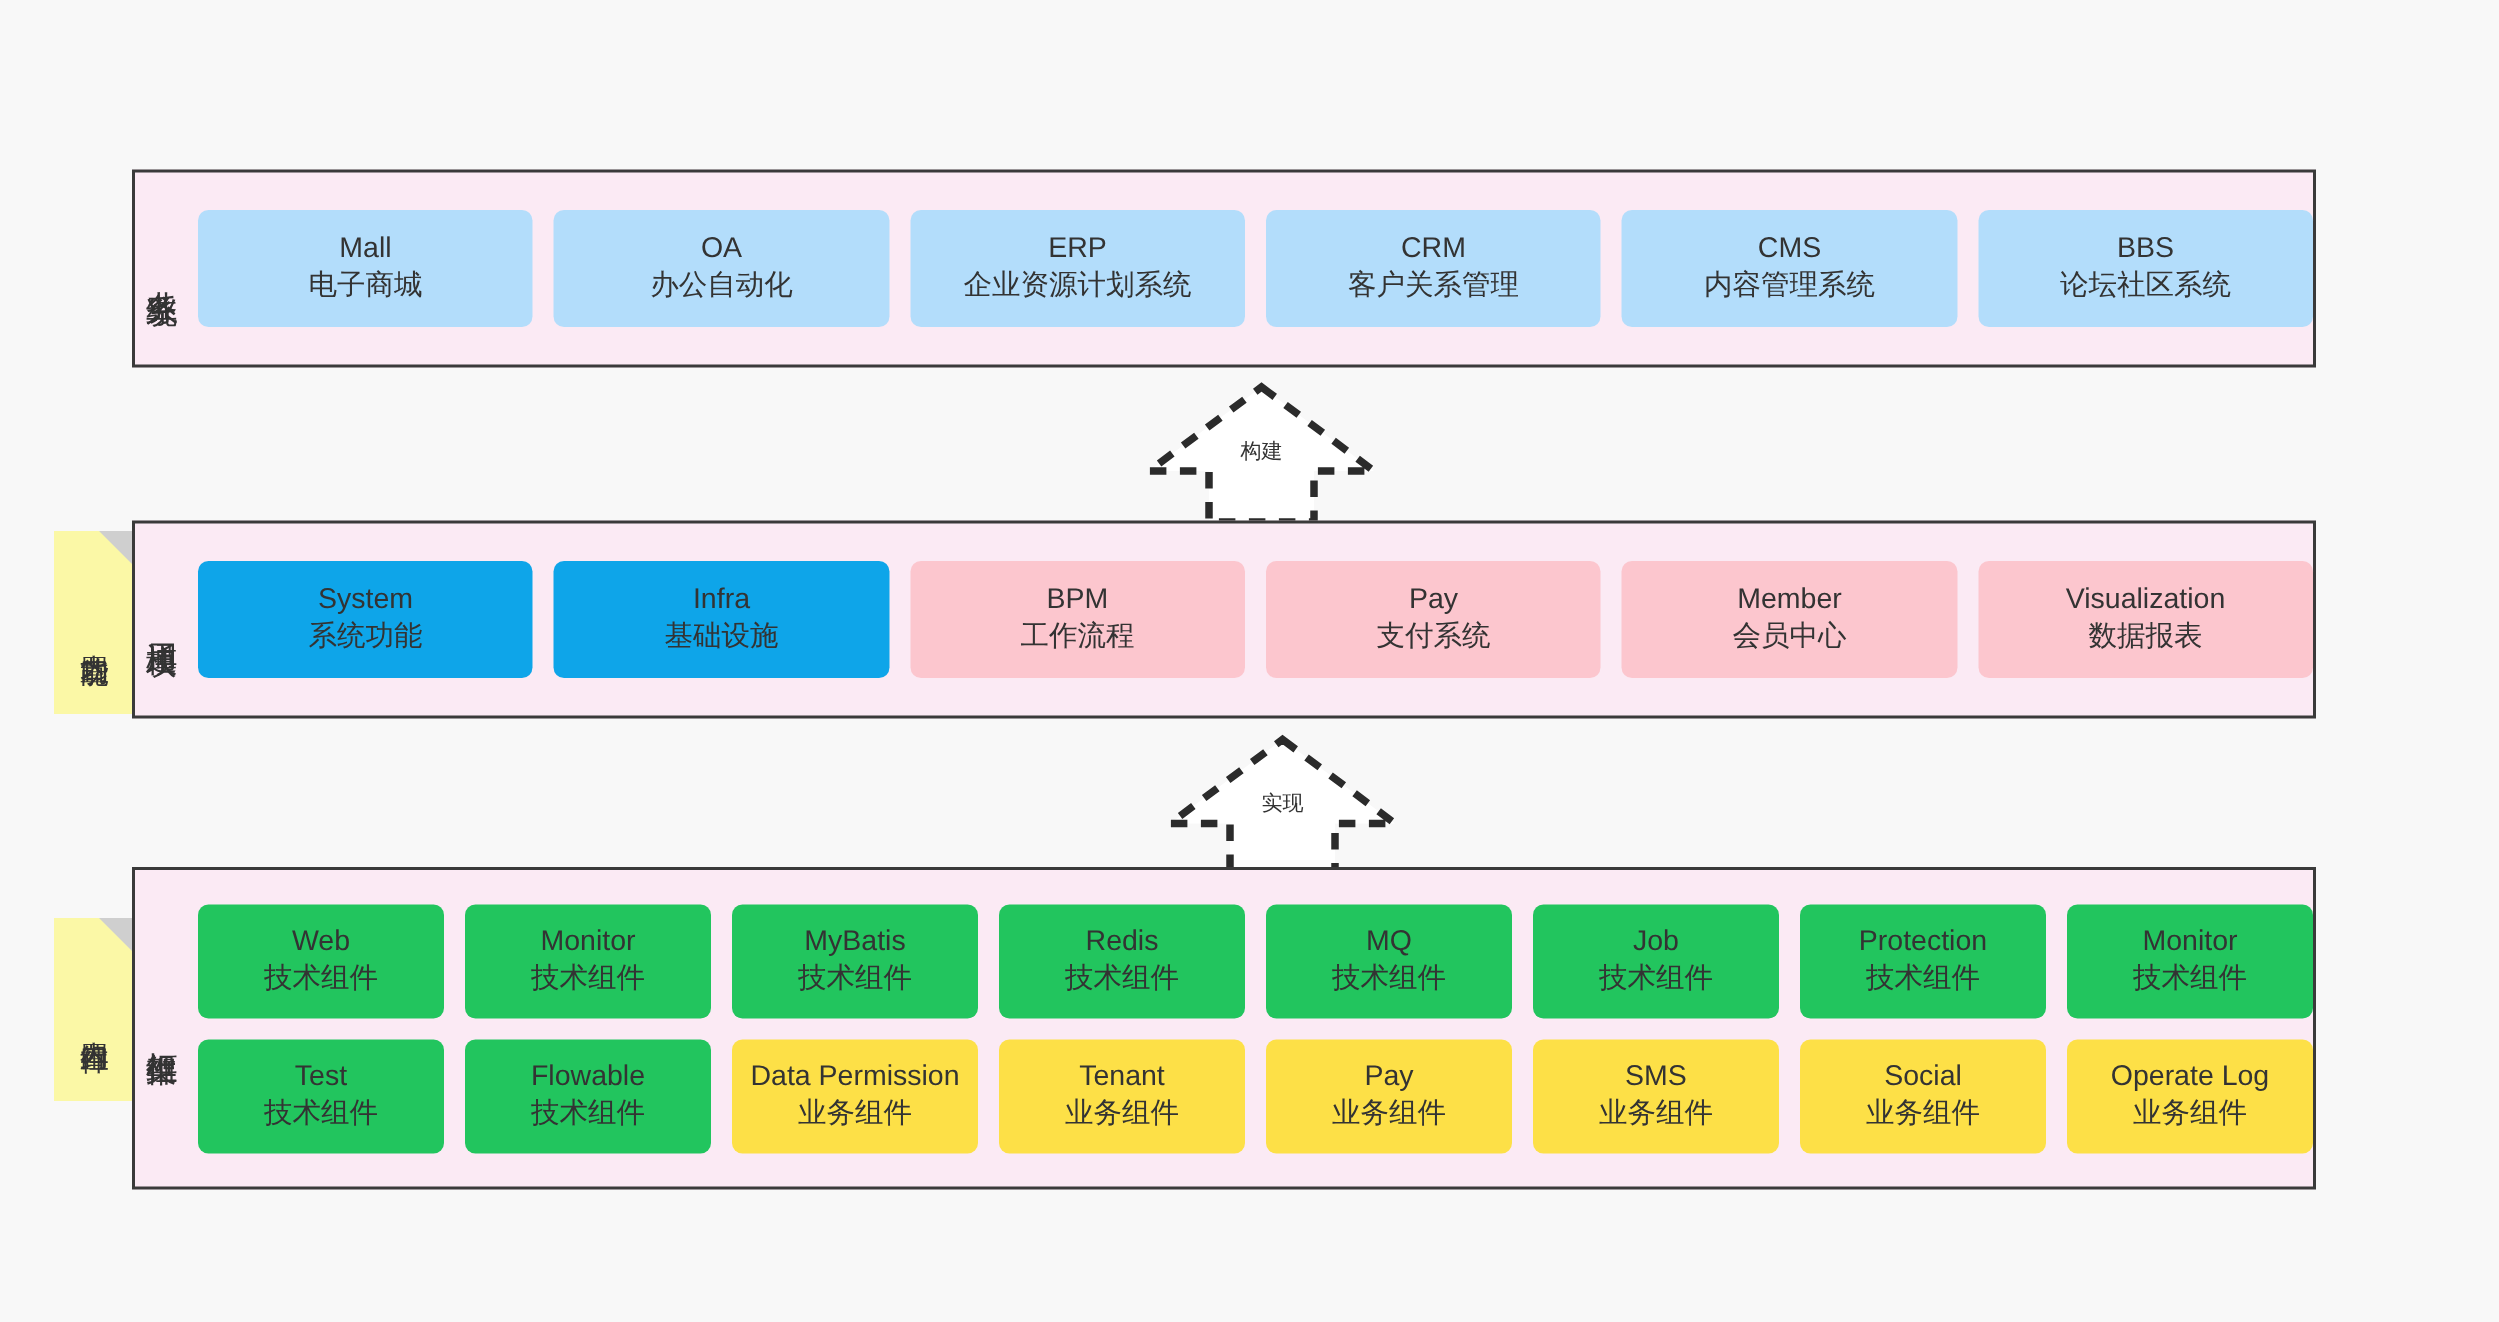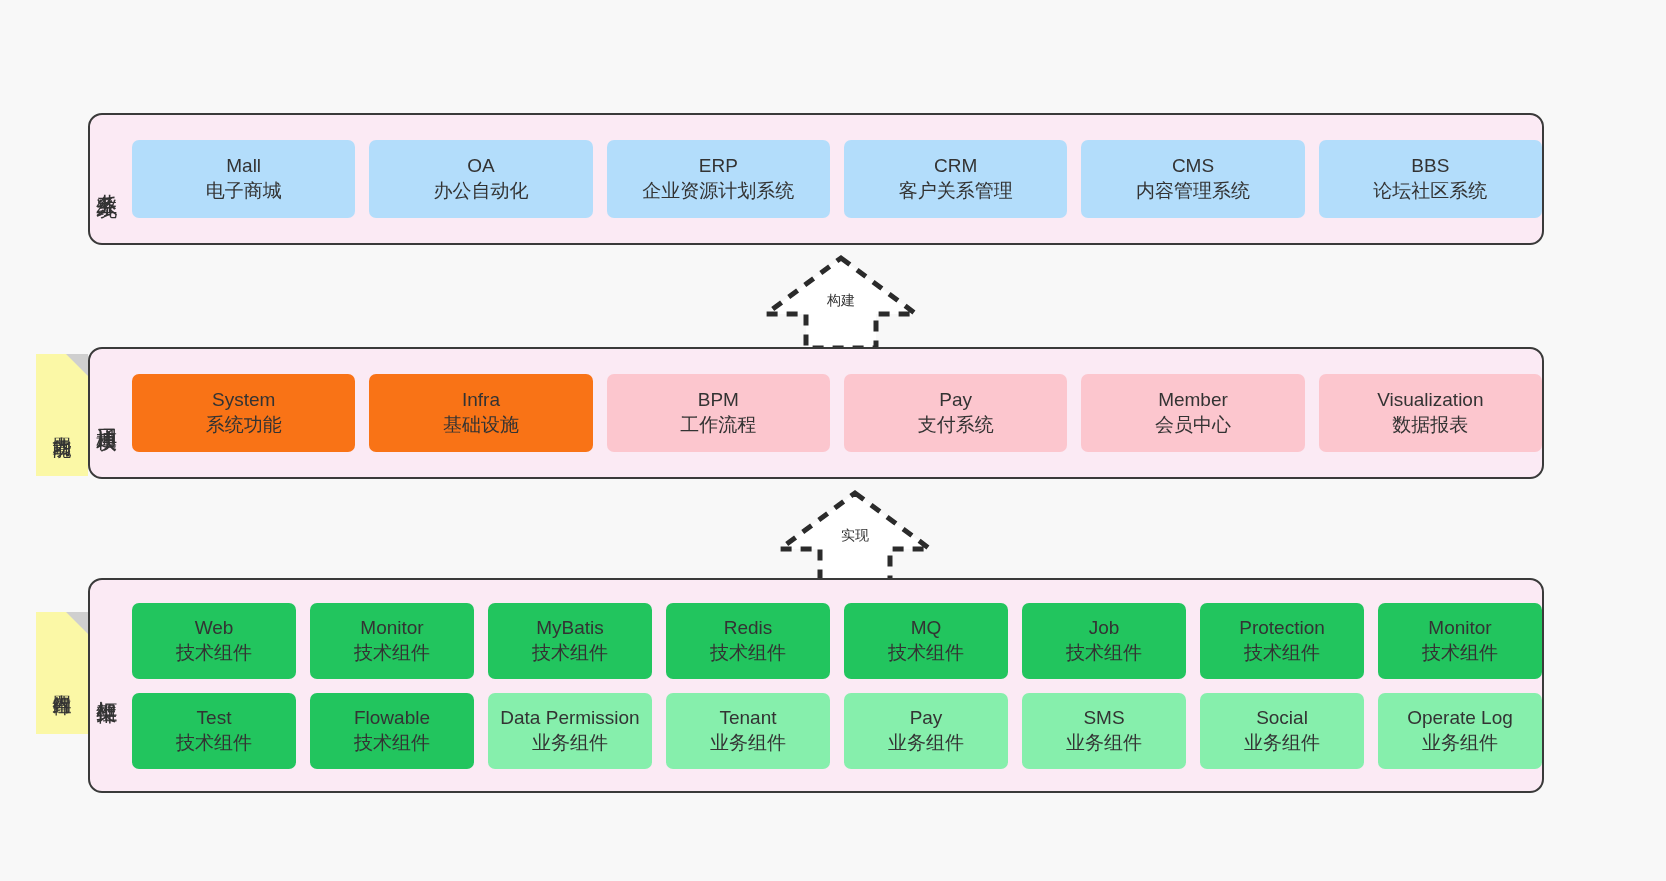--- a/index.html
+++ b/index.html
@@ -20,21 +20,21 @@
     position: absolute;
     inset: 0;
   }
 
   
   .layer {
     position: absolute;
     box-sizing: border-box;
     background: #fbeaf4;
     border: 2px solid #3a3a3a;
-    border-radius: 14px;
+    border-radius: 0;
     display: flex;
     align-items: stretch;
     padding: 10px 0;
   }
 
   
   .layer-caption {
     writing-mode: vertical-rl;
     text-orientation: upright;
     font-size: 21px;
@@ -69,24 +69,24 @@
     font-size: 19px;
     line-height: 1.30;
     color: #333333;
     padding: 6px 4px;
     box-sizing: border-box;
   }
   .card .t1 { white-space: normal; }
   .card .t2 { white-space: normal; text-align: right; }
 
   .card.blue        { background: #b3ddfb; }
-  .card.red         { background: #f97316; }
+  .card.red         { background: #0ea5e9; }
   .card.pink        { background: #fcc6ce; }
   .card.green       { background: #22c55e; }
-  .card.lightgreen  { background: #86efac; }
+  .card.lightgreen  { background: #fde047; }
 
   
   #layer-business  { left: 88px;  top: 113px; width: 1456px; height: 132px; }
   #layer-common    { left: 88px;  top: 347px; width: 1456px; height: 132px; }
   #layer-framework { left: 88px;  top: 578px; width: 1456px; height: 215px; }
 
   #layer-business  .card,
   #layer-common    .card { height: 78px; }
   #layer-framework .card { height: 76px; }
 

